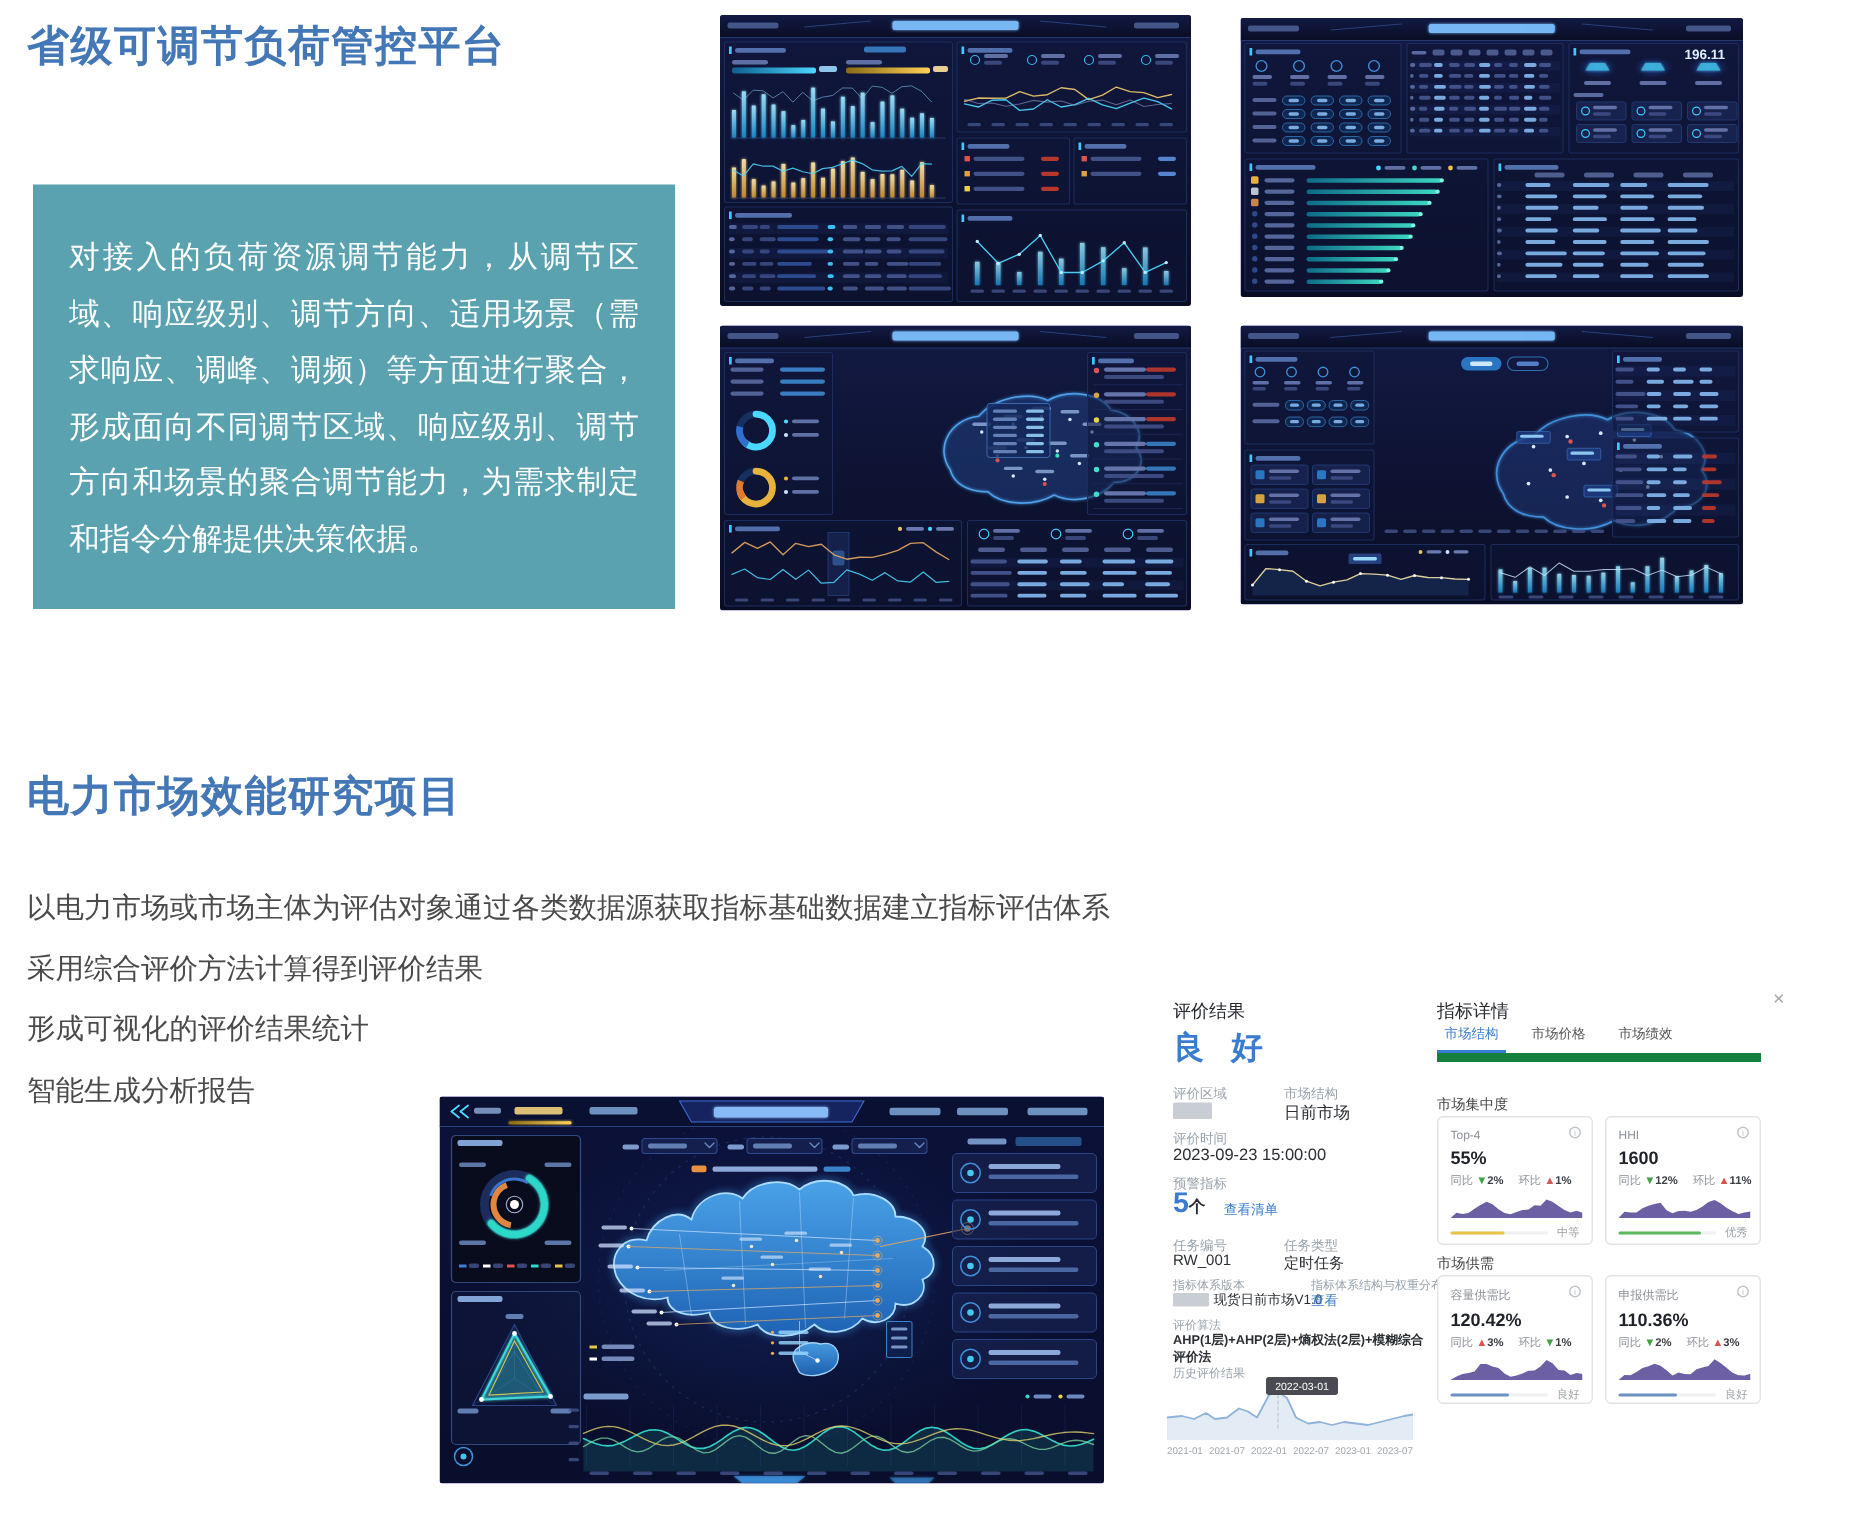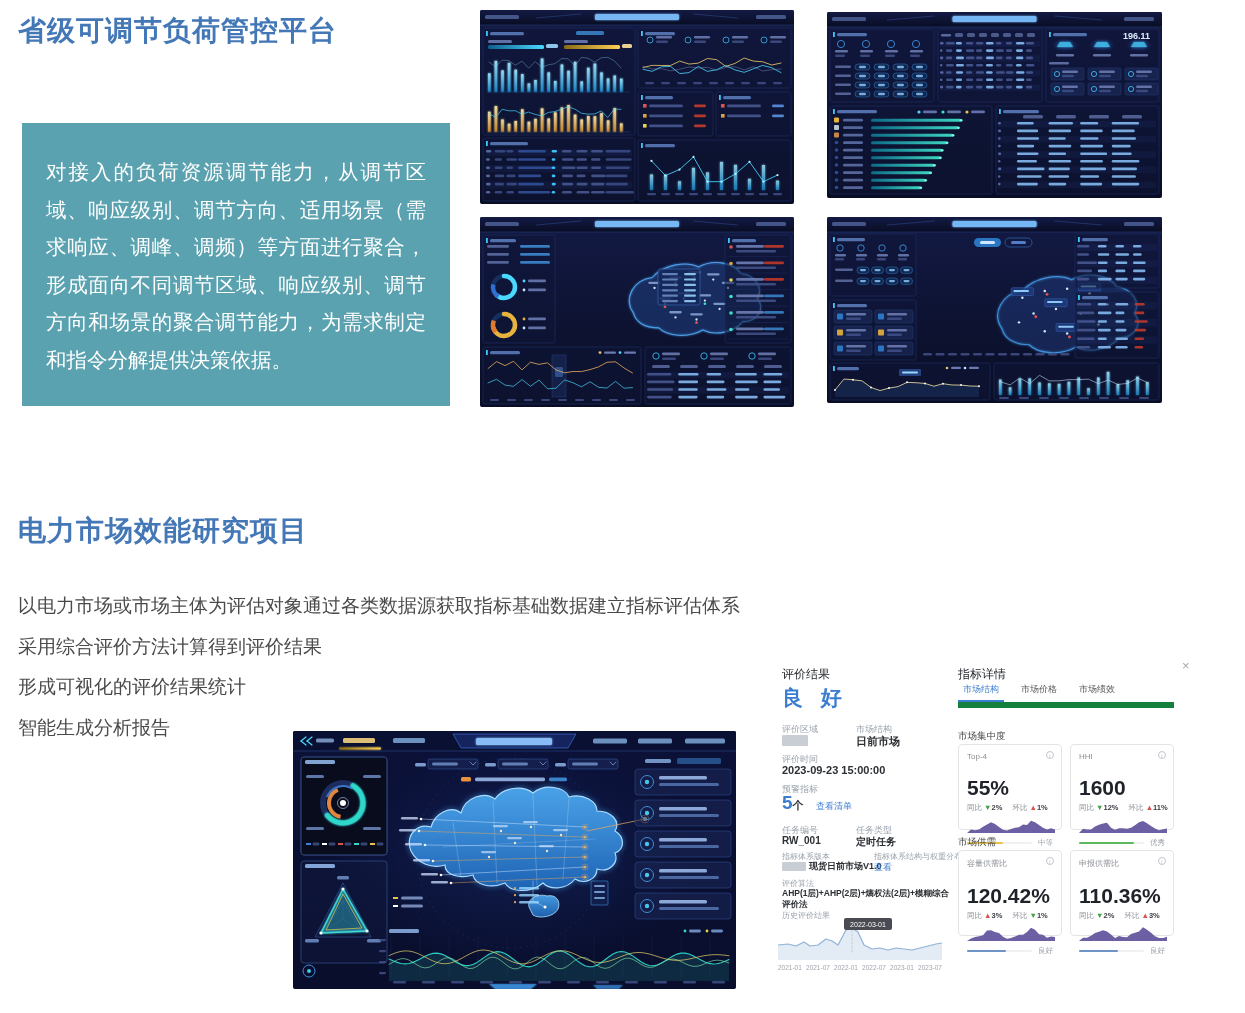--- a/index.html
+++ b/index.html
@@ -7,41 +7,41 @@
 body{position:relative;background:#fff;font-family:"Liberation Sans","DejaVu Sans",sans-serif;overflow:hidden}
 .abs{position:absolute}
 .sec-title{color:#4377b6;font-weight:bold;font-size:28px;letter-spacing:1px;white-space:nowrap}
 .teal-box{background:#5aa2b0;color:#fff;font-size:20.5px;line-height:37.5px;text-align:justify;padding:30px 24px}
 .s2-lines div{color:#4a4a4a;font-size:19px;line-height:40.5px;white-space:nowrap}
 .dash{background:#c4b5fd;border-radius:2px;overflow:hidden}
 .dash svg{display:block;width:100%;height:100%}
 
 .ev{background:#fff}
 .ev .lb{position:absolute;font-size:9px;color:#9aa3ad;white-space:nowrap}
-.ev .vl{position:absolute;font-size:11px;color:#2b2f33;font-weight:bold;white-space:nowrap}
+.ev .vl{position:absolute;font-size:11px;color:#2b2f33;font-weight:normal;white-space:nowrap}
 .ev .link{color:#3a7cd0;cursor:pointer}
 .redact{position:absolute;background:#c9ced4;border-radius:1px}
 .ev-head{position:absolute;font-size:12px;color:#26292e;font-weight:normal}
 .grade{position:absolute;font-size:21px;color:#3a7cd0;font-weight:bold;letter-spacing:6px}
 .warn-num{position:absolute;font-size:19px;color:#3a7cd0;font-weight:bold}
 .warn-unit{font-size:11px;color:#2b2f33;letter-spacing:0}
 .small-link{position:absolute;font-size:9px}
 .algo{position:absolute;font-size:8.5px;color:#2b2f33;font-weight:bold;line-height:11px;width:172px}
 .hx{position:absolute;display:flex;justify-content:space-between;font-size:6.5px;color:#a0a6ad}
 .close-x{position:absolute;font-size:13px;color:#a6a6a6;cursor:pointer}
 
 .tabs{position:absolute;display:flex;width:216px;border-bottom:6px solid #15803d}
 .tab{width:46px;margin-right:12px;font-size:9px;line-height:11px;text-align:center;color:#555;padding-bottom:5px;border-bottom:2px solid transparent;cursor:pointer}
 .tab.active{color:#3a7cd0;border-bottom-color:#3a7cd0}
 .sec-lb{position:absolute;font-size:9.5px;color:#444}
 
 .card{position:absolute;width:104px;height:86px;border:1px solid #e4e4e4;border-radius:4px;background:#fff;padding:7px 8px}
 .card .nm{font-size:8px;color:#8b9096}
 .card .info{position:absolute;right:7px;top:6px;width:8px;height:8px;border:1px solid #c2c6cb;border-radius:50%;font-size:6px;color:#c2c6cb;text-align:center;line-height:8px}
-.card .val{font-size:21px;color:#1f2329;font-weight:bold;margin-top:15px}
+.card .val{font-size:12px;color:#1f2329;font-weight:bold;margin-top:4px}
 .card .cmp{display:flex;gap:10px;font-size:7.5px;color:#8b9096;margin-top:3px;white-space:nowrap}
 .card .cmp b{color:#3c4046;font-weight:bold}
 .up{color:#d9534f}.down{color:#43a047}
 .card .spark{display:block;width:88px;height:18px;margin-top:3px}
 .card .rt{display:flex;align-items:center;gap:6px;margin-top:4px}
 .card .rl{height:2px;background:#f0f0f0;flex:1;border-radius:1px;position:relative}
 .card .rl i{position:absolute;left:0;top:0;height:2px;border-radius:1px;display:block}
 .card .rtx{font-size:7.5px;color:#9aa0a6}
 </style>
 </head>

